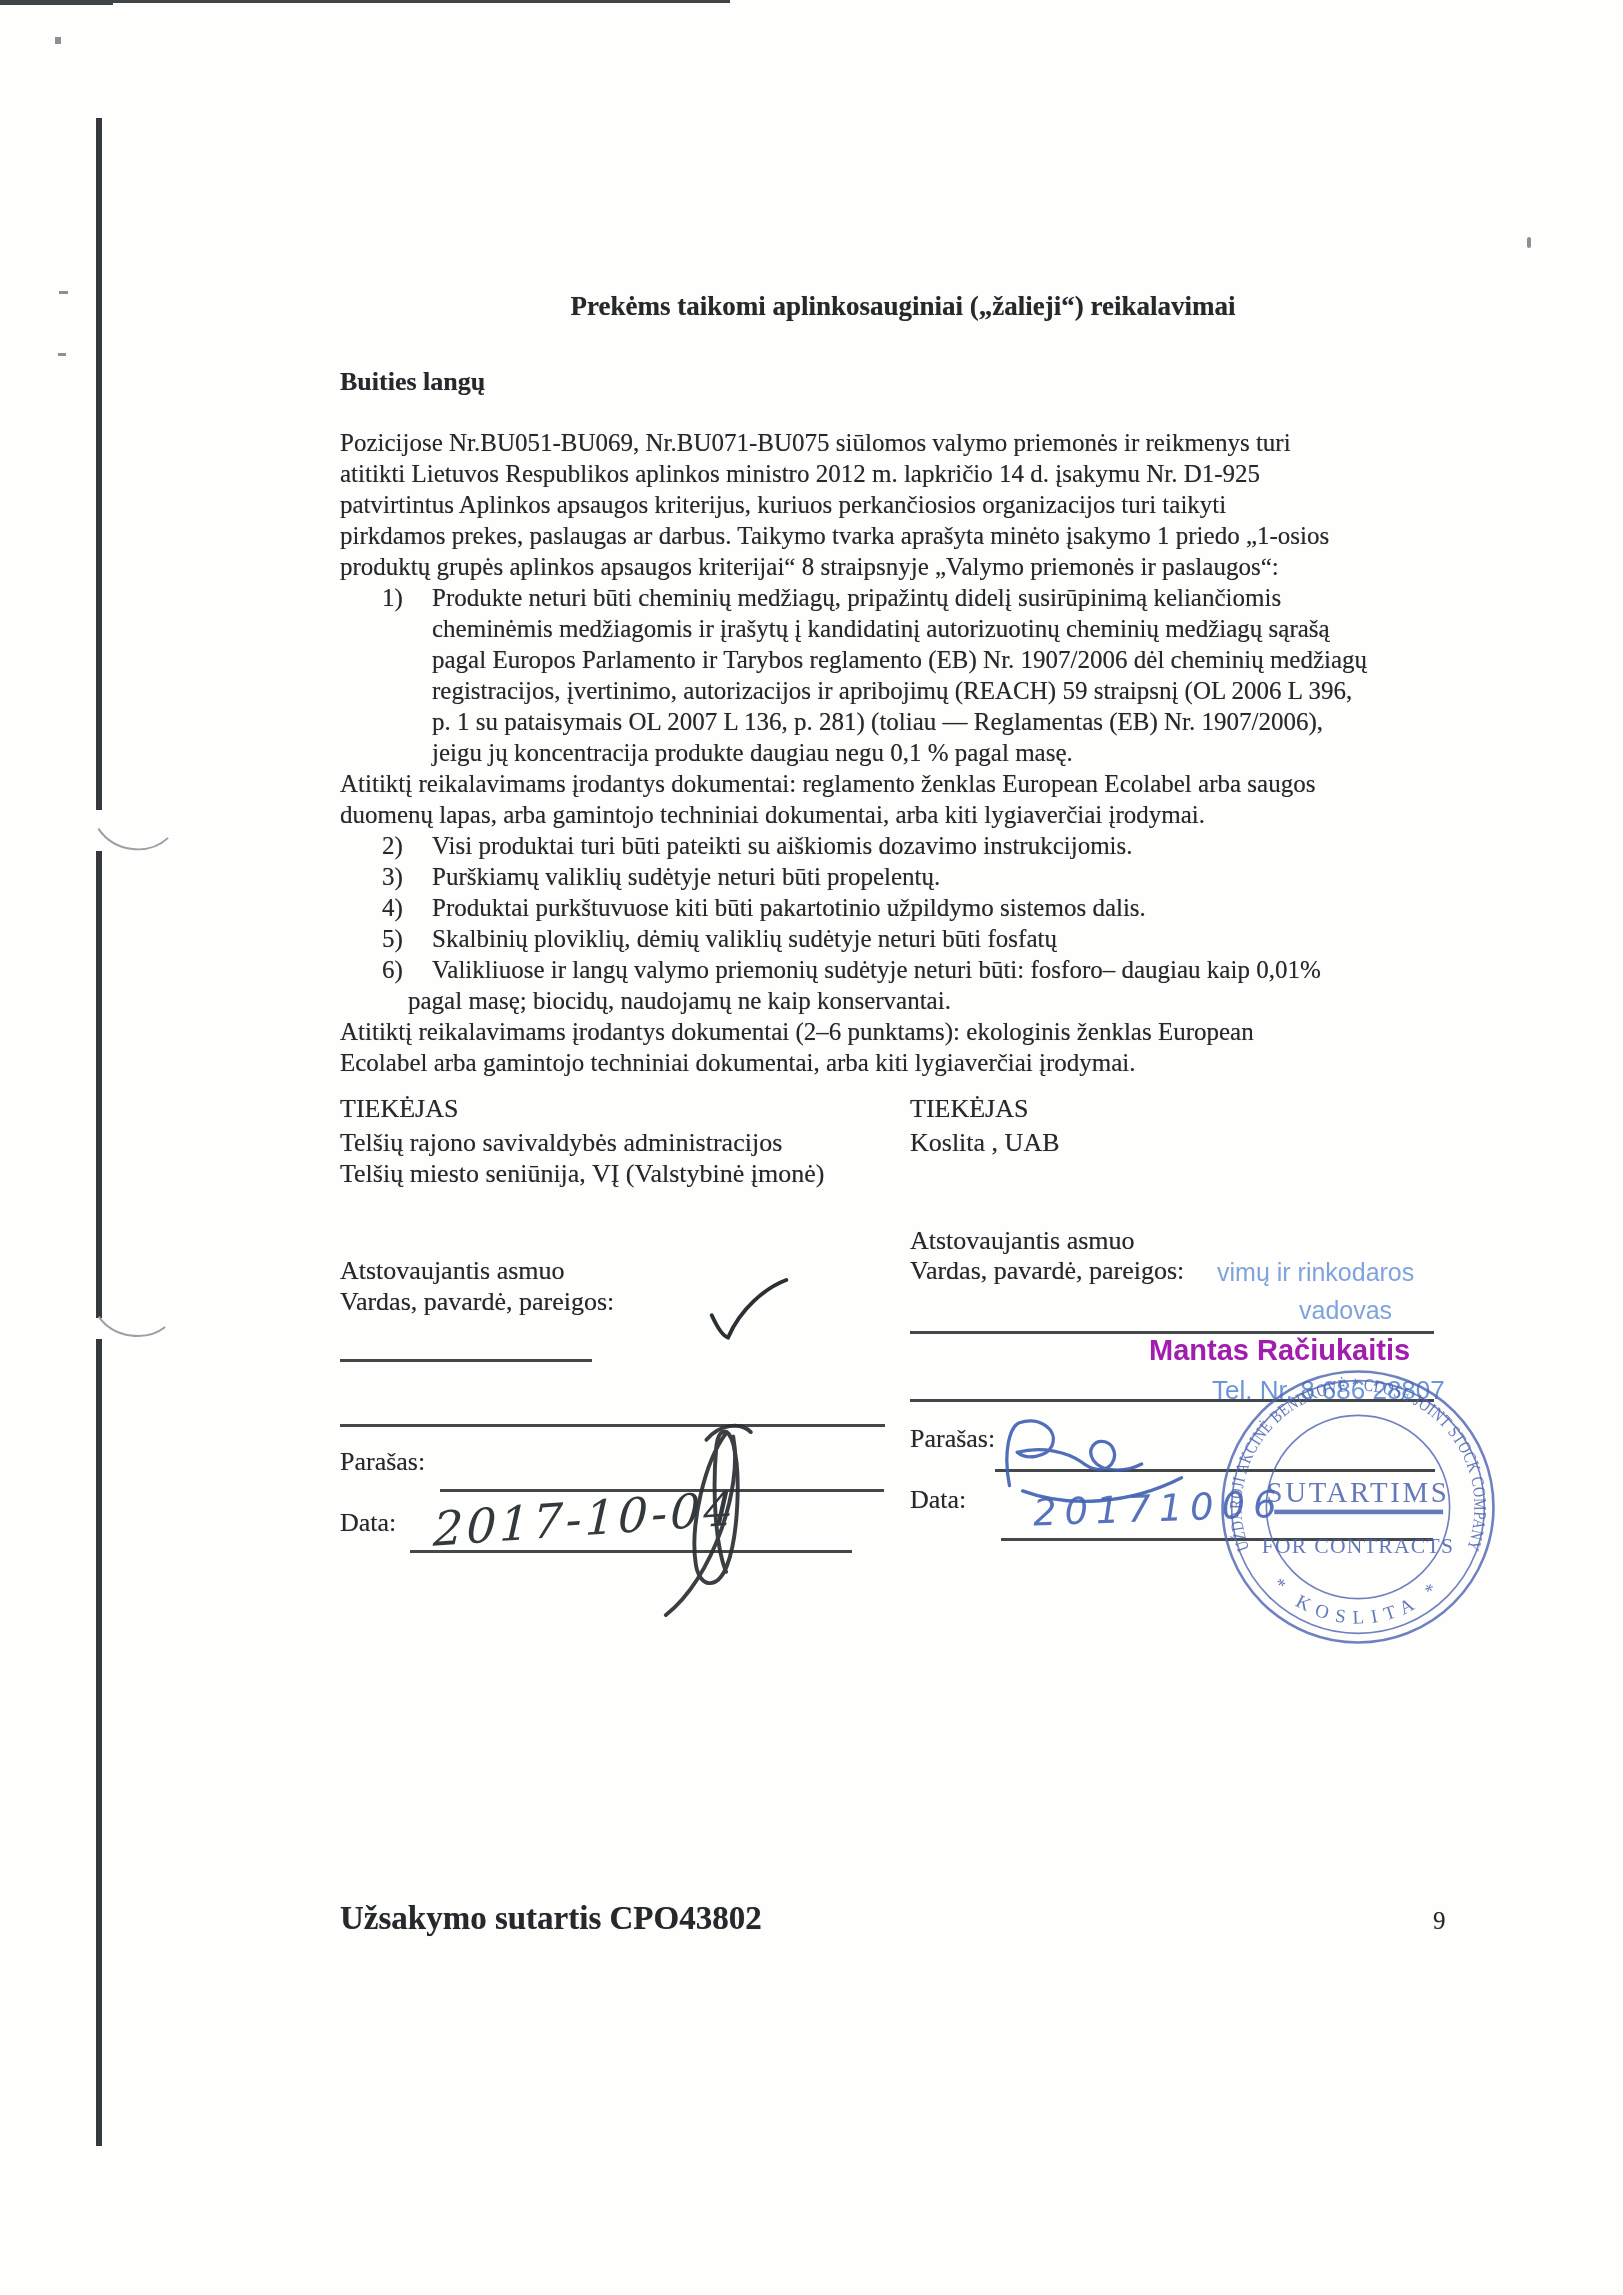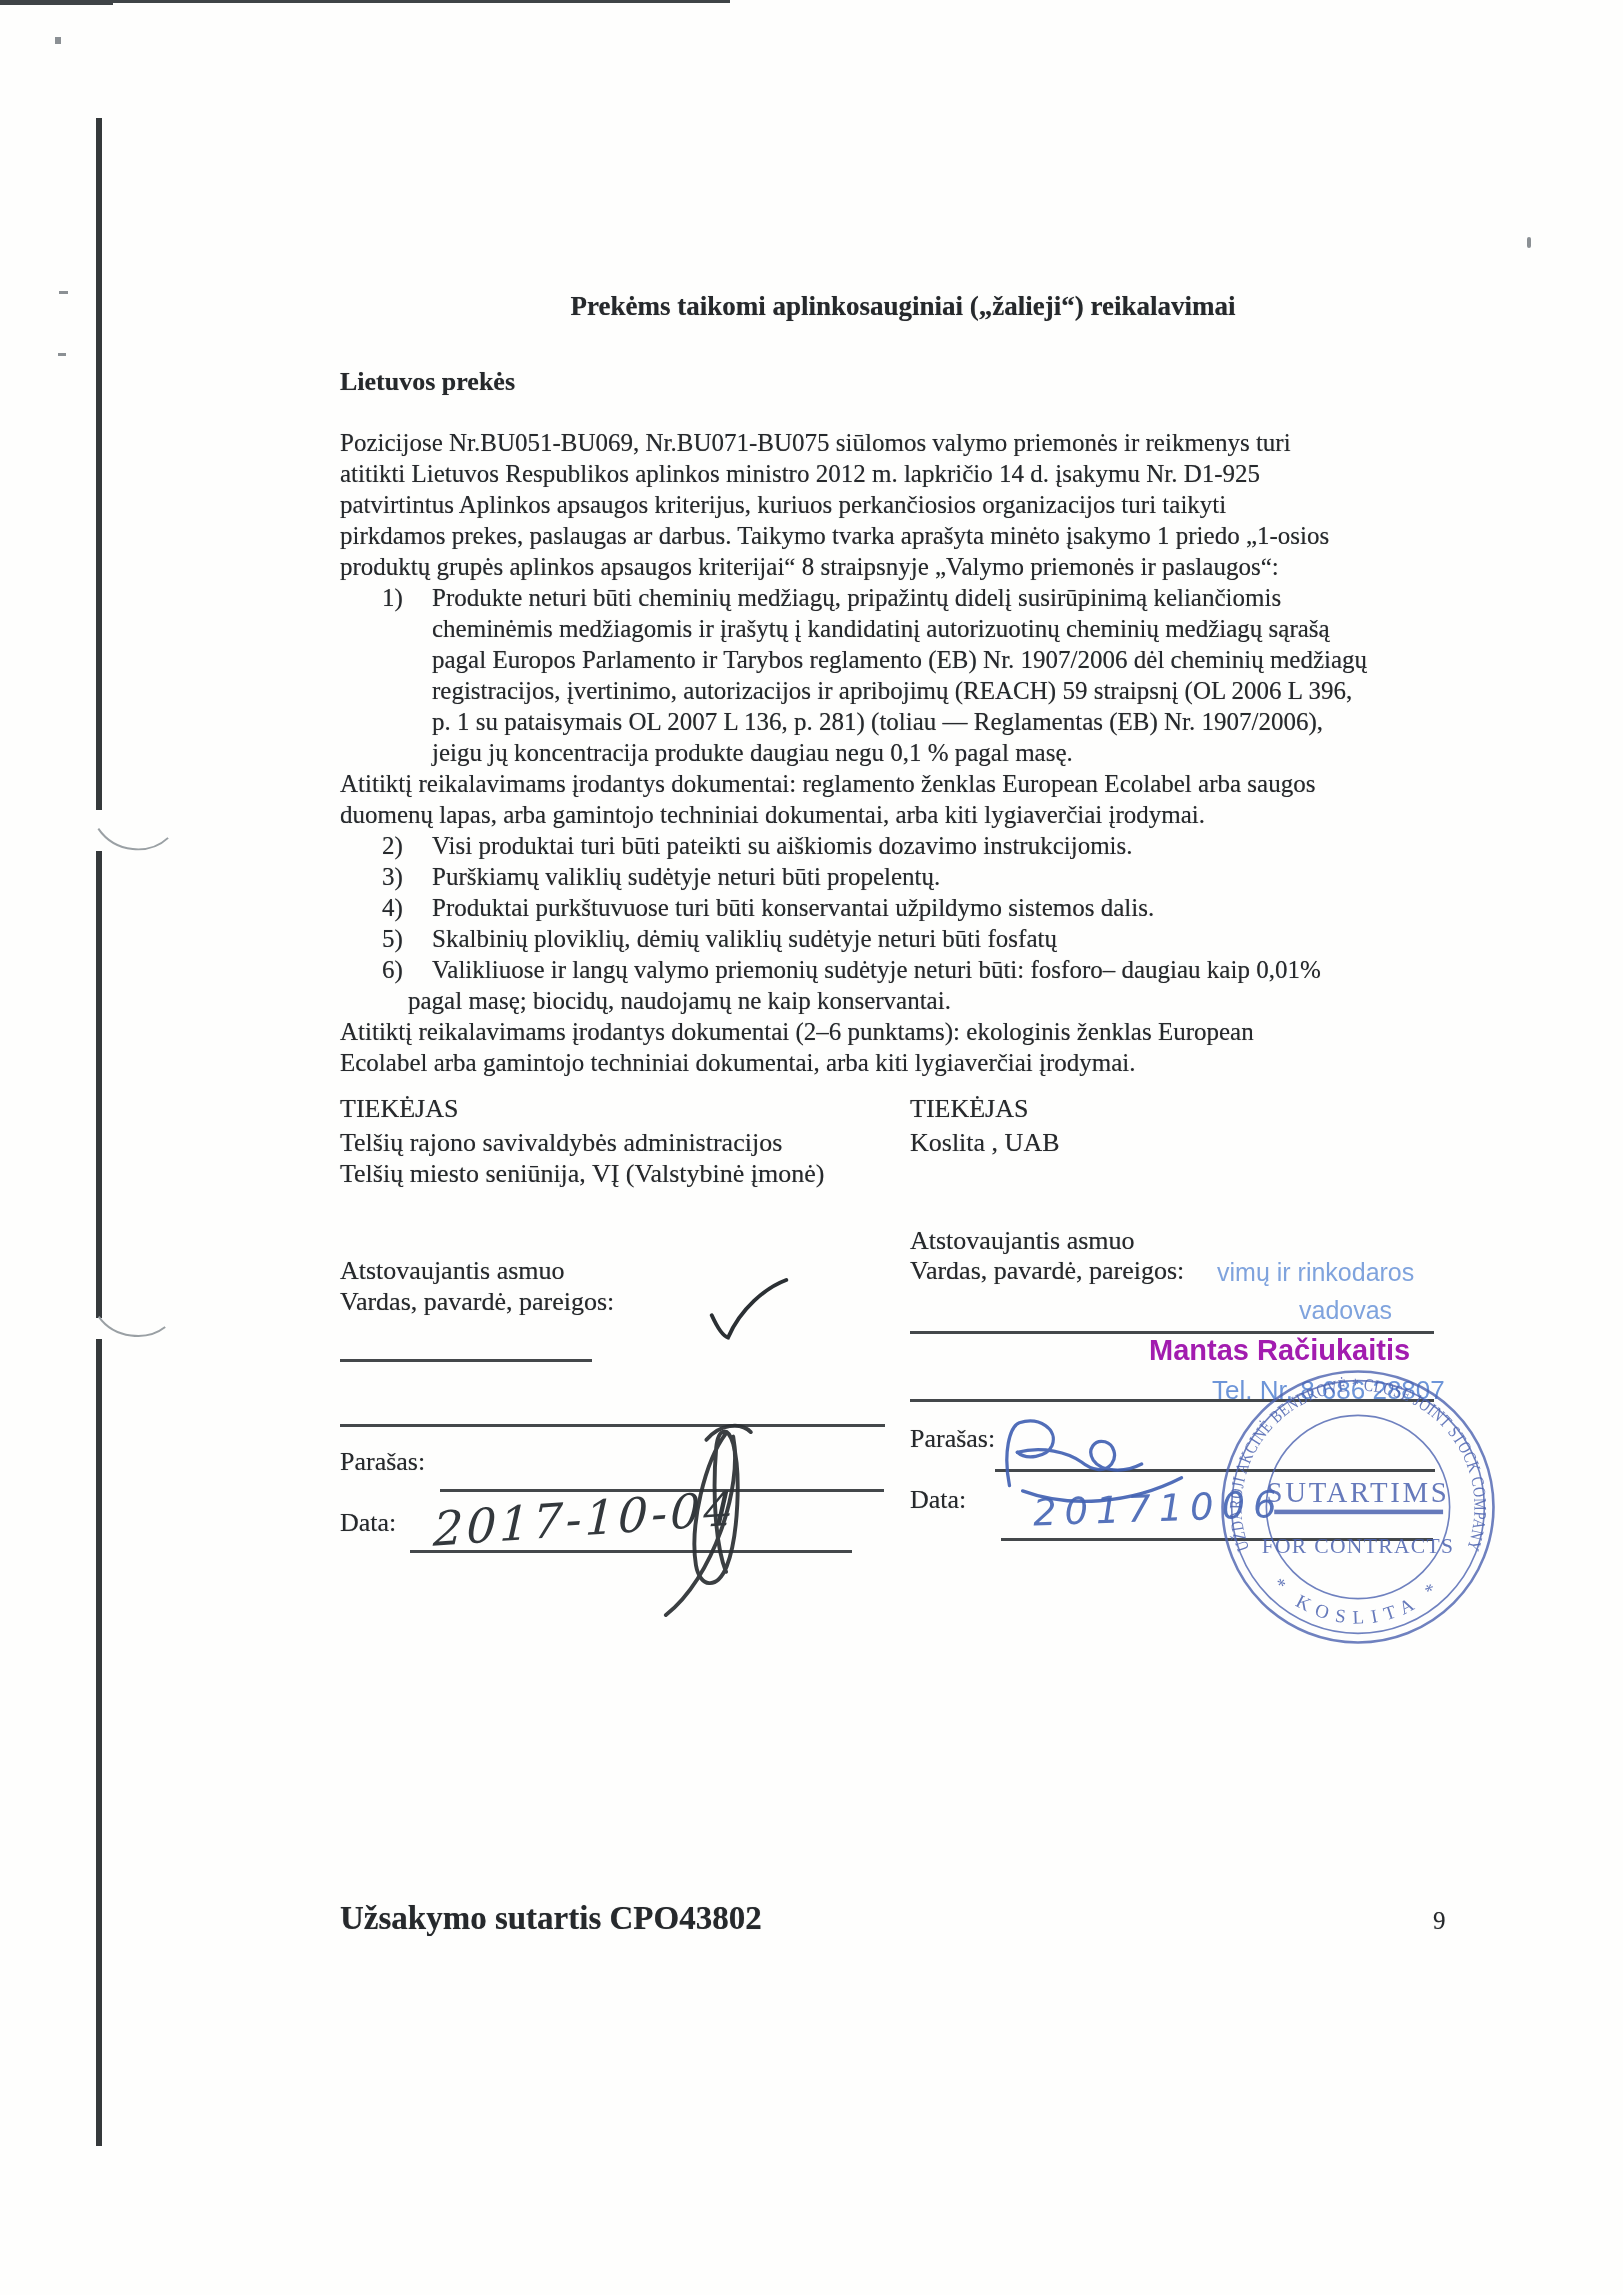--- a/index.html
+++ b/index.html
@@ -53,38 +53,38 @@
   </svg>
   <svg class="abs" style="left:97px;top:1314px;" width="79" height="30" viewBox="0 0 120 46">
     <path d="M2,4 C26,38 76,42 104,20" fill="none" stroke="#9aa0a4" stroke-width="3"></path>
   </svg>
   <div class="speck" style="left:55px;top:37px;width:5.9px;height:7.2px;"></div>
   <div class="speck" style="left:59px;top:291px;width:9.2px;height:2.6px;"></div>
   <div class="speck" style="left:58px;top:353px;width:7.9px;height:2.6px;"></div>
   <div class="speck" style="left:1527px;top:237px;width:3.9px;height:10.5px;border-radius:2px;"></div>
 
   <div class="abs title soft">Prekėms taikomi aplinkosauginiai („žalieji“) reikalavimai</div>
-  <div class="abs heading soft">Lietuvos prekės</div>
+  <div class="abs heading soft">Buities langų</div>
   <div id="body-text" class="soft">
       <div class="bline p">Pozicijose Nr.BU051-BU069, Nr.BU071-BU075 siūlomos valymo priemonės ir reikmenys turi</div>
       <div class="bline p">atitikti Lietuvos Respublikos aplinkos ministro 2012 m. lapkričio 14 d. įsakymu Nr. D1-925</div>
       <div class="bline p">patvirtintus Aplinkos apsaugos kriterijus, kuriuos perkančiosios organizacijos turi taikyti</div>
       <div class="bline p">pirkdamos prekes, paslaugas ar darbus. Taikymo tvarka aprašyta minėto įsakymo 1 priedo „1-osios</div>
       <div class="bline p">produktų grupės aplinkos apsaugos kriterijai“ 8 straipsnyje „Valymo priemonės ir paslaugos“:</div>
       <div class="bline n"><span class="num">1)</span><span>Produkte neturi būti cheminių medžiagų, pripažintų didelį susirūpinimą keliančiomis</span></div>
       <div class="bline c">cheminėmis medžiagomis ir įrašytų į kandidatinį autorizuotinų cheminių medžiagų sąrašą</div>
       <div class="bline c">pagal Europos Parlamento ir Tarybos reglamento (EB) Nr. 1907/2006 dėl cheminių medžiagų</div>
       <div class="bline c">registracijos, įvertinimo, autorizacijos ir apribojimų (REACH) 59 straipsnį (OL 2006 L 396,</div>
       <div class="bline c">p. 1 su pataisymais OL 2007 L 136, p. 281) (toliau — Reglamentas (EB) Nr. 1907/2006),</div>
       <div class="bline c">jeigu jų koncentracija produkte daugiau negu 0,1 % pagal masę.</div>
       <div class="bline p">Atitiktį reikalavimams įrodantys dokumentai: reglamento ženklas European Ecolabel arba saugos</div>
       <div class="bline p">duomenų lapas, arba gamintojo techniniai dokumentai, arba kiti lygiaverčiai įrodymai.</div>
       <div class="bline n"><span class="num">2)</span><span>Visi produktai turi būti pateikti su aiškiomis dozavimo instrukcijomis.</span></div>
       <div class="bline n"><span class="num">3)</span><span>Purškiamų valiklių sudėtyje neturi būti propelentų.</span></div>
-      <div class="bline n"><span class="num">4)</span><span>Produktai purkštuvuose turi būti konservantai užpildymo sistemos dalis.</span></div>
+      <div class="bline n"><span class="num">4)</span><span>Produktai purkštuvuose kiti būti pakartotinio užpildymo sistemos dalis.</span></div>
       <div class="bline n"><span class="num">5)</span><span>Skalbinių ploviklių, dėmių valiklių sudėtyje neturi būti fosfatų</span></div>
       <div class="bline n"><span class="num">6)</span><span>Valikliuose ir langų valymo priemonių sudėtyje neturi būti: fosforo– daugiau kaip 0,01%</span></div>
       <div class="bline c2">pagal masę; biocidų, naudojamų ne kaip konservantai.</div>
       <div class="bline p">Atitiktį reikalavimams įrodantys dokumentai (2–6 punktams): ekologinis ženklas European</div>
       <div class="bline p">Ecolabel arba gamintojo techniniai dokumentai, arba kiti lygiaverčiai įrodymai.</div>
     </div>
 
   <div class="abs lbl soft" style="left:340px;top:1094px;">TIEKĖJAS</div>
   <div class="abs lbl soft" style="left:340px;top:1128px;">Telšių rajono savivaldybės administracijos</div>
   <div class="abs lbl soft" style="left:340px;top:1159px;">Telšių miesto seniūnija, VĮ (Valstybinė įmonė)</div>

